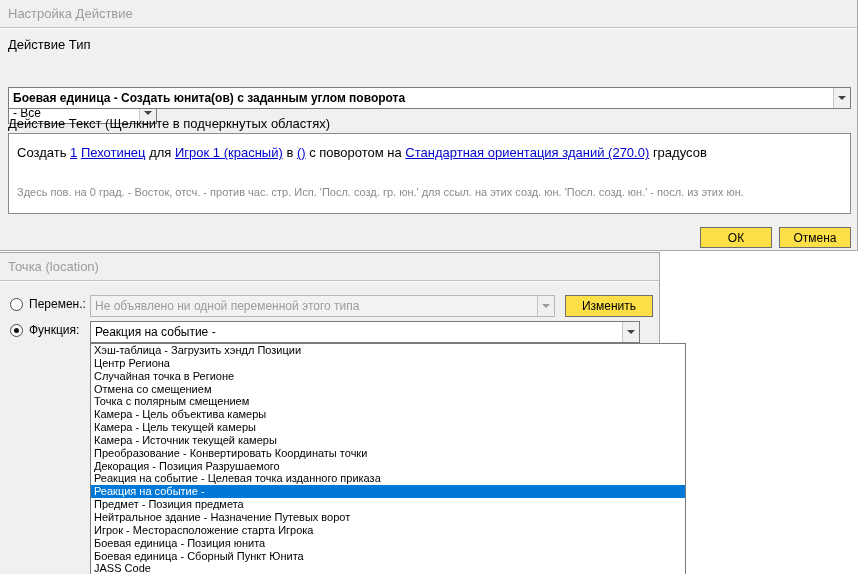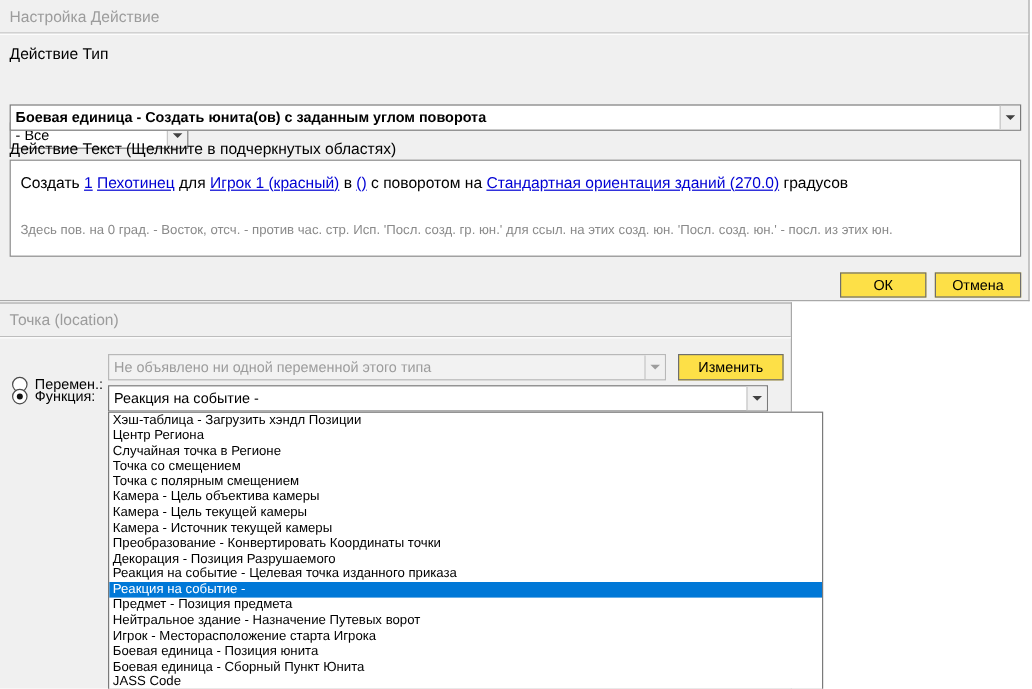--- a/index.html
+++ b/index.html
@@ -130,21 +130,21 @@
   </div>
 
   <div class="btn" style="left:700px; top:227px; width:72px; height:21px;">ОК</div>
   <div class="btn" style="left:779px; top:227px; width:72px; height:21px;">Отмена</div>
 </div>
 
 <div class="dialog point-dialog">
   <div class="dlg-title">Точка (location)</div>
   <div class="separator"></div>
 
-  <div class="radio-row" style="left:10px; top:44px;margin-top:16px;">
+  <div class="radio-row" style="left:10px; top:44px;">
     <span class="radio"></span>
     <span>Перемен.:</span>
   </div>
 
   <div class="combo disabled" style="left:90px; top:42px; width:465px; height:22px;">
     <span class="combo-text">Не объявлено ни одной переменной этого типа</span>
     <span class="combo-btn">
         <span class="arrow-down"></span>
       </span>
   </div>
@@ -160,21 +160,21 @@
     <span class="combo-text">Реакция на событие -</span>
     <span class="combo-btn">
         <span class="arrow-down"></span>
       </span>
   </div>
 
   <div class="func-list">
       <div class="list-item">Хэш-таблица - Загрузить хэндл Позиции</div>
       <div class="list-item">Центр Региона</div>
       <div class="list-item">Случайная точка в Регионе</div>
-      <div class="list-item">Точка со смещением</div>
+      <div class="list-item">Отмена со смещением</div>
       <div class="list-item">Точка с полярным смещением</div>
       <div class="list-item">Камера - Цель объектива камеры</div>
       <div class="list-item">Камера - Цель текущей камеры</div>
       <div class="list-item">Камера - Источник текущей камеры</div>
       <div class="list-item">Преобразование - Конвертировать Координаты точки</div>
       <div class="list-item">Декорация - Позиция Разрушаемого</div>
       <div class="list-item">Реакция на событие - Целевая точка изданного приказа</div>
       <div class="list-item selected">Реакция на событие -</div>
       <div class="list-item">Предмет - Позиция предмета</div>
       <div class="list-item">Нейтральное здание - Назначение Путевых ворот</div>

